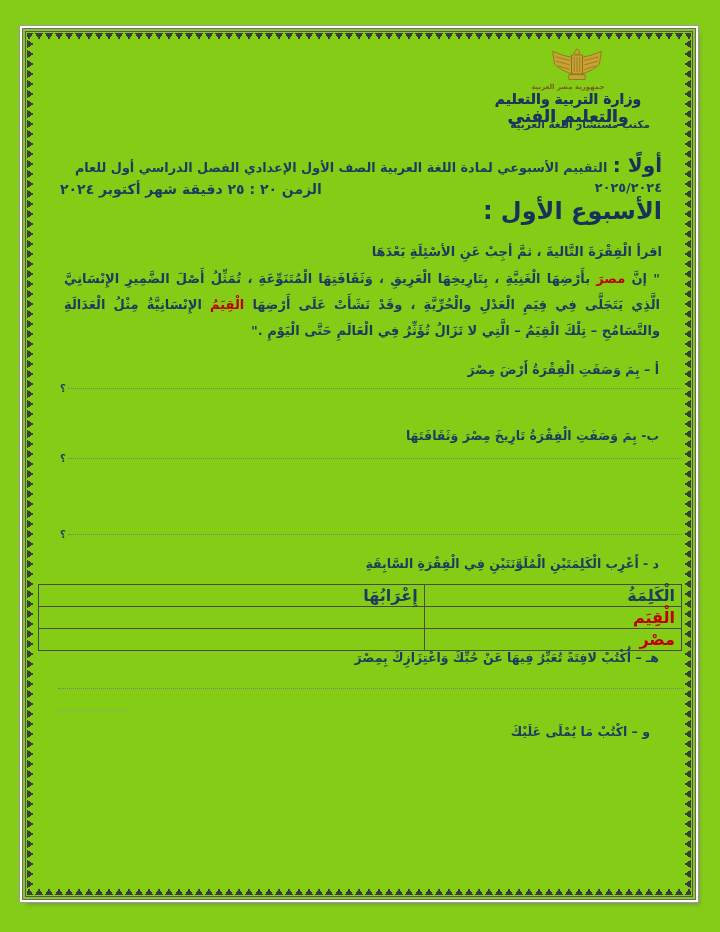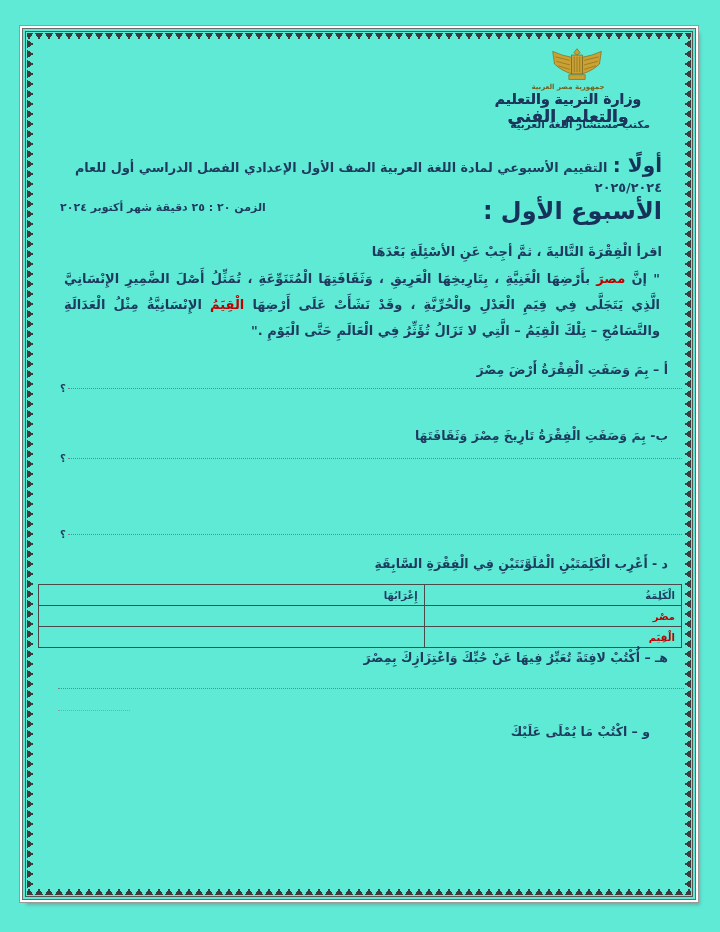--- a/index.html
+++ b/index.html
@@ -1,17 +1,17 @@
 <!DOCTYPE html>
 <html lang="ar"><head>
 <meta charset="utf-8">
 <style>
   html,body{margin:0;padding:0;background:#ffffff;}
   .page{
-    position:relative;width:720px;height:932px;background:#5eead4;overflow:hidden;
+    position:relative;width:720px;height:932px;background:#84cc16;overflow:hidden;
     font-family:"DejaVu Sans","Liberation Sans",sans-serif;
     color:#1e3a5f;font-weight:700;direction:rtl;
   }
   
   .frame{
     position:absolute;left:22px;top:28px;right:24px;bottom:32px;
     border:1px solid #6a6a6a;
     box-shadow:0 0 0 2px #fff,0 0 0 3px #9a9a9a,4px 5px 3px rgba(110,110,110,.45);
   }
   .frame-inner{position:absolute;inset:2px;border:1px solid #555;}
@@ -32,36 +32,36 @@
   .emblem{position:absolute;top:46px;left:548px;width:58px;height:36px;}
   .ministry{position:absolute;top:83px;right:72px;width:160px;text-align:center;line-height:1.15;}
   .ministry .tiny{font-size:7px;color:#7a5f1a;letter-spacing:.5px;}
   .ministry .callig1{font-size:14px;color:#1c355c;text-shadow:0 0 .6px #1c355c;}
   .ministry .callig2{font-size:17px;color:#1c355c;text-shadow:0 0 .6px #1c355c;}
   .office{position:absolute;top:118px;right:70px;font-size:10.5px;color:#1c355c;margin-left:44px;}
   
   .ordinal-row{position:absolute;top:136px;right:58px;left:58px;text-align:right;margin-top:17px;}
   .ordinal{font-size:20px;color:#17325a;}
   .exam-title{font-size:12.8px;color:#1e3a5f;}
-  .time-note{position:absolute;top:181px;left:60px;font-size:11px;direction:rtl;margin-top:20px;}
+  .time-note{position:absolute;top:181px;left:60px;font-size:14px;direction:rtl;}
   .week-heading{position:absolute;top:197px;right:58px;font-size:24px;color:#17325a;}
   .instruction{position:absolute;top:244px;right:58px;font-size:13px;}
   
   .passage{position:absolute;top:266px;right:60px;left:64px;font-size:13px;line-height:26px;text-align:justify;}
   .red{color:#c00000;}
   
-  .q{position:absolute;right:52px;font-size:12.5px;}
+  .q{position:absolute;right:61px;font-size:12.5px;}
   .q-a{top:362px;} .q-b{top:428px;} .q-c{top:502px;} .q-d{top:556px;} .q-e{top:650px;} .q-f{top:724px;right:70px;}
   .ans{position:absolute;left:60px;right:38px;display:flex;direction:rtl;align-items:flex-end;}
   .ans-a{top:376px;} .ans-b{top:446px;} .ans-c{top:522px;}
   .dots{flex:1;height:12px;border-bottom:1.5px dotted #7f7f7f;}
   .qmark{font-size:10px;color:#1e3a5f;transform:translateY(5px);padding-inline-start:2px;}
   
   .parse-table{position:absolute;top:584px;right:38px;left:38px;width:644px;border-collapse:collapse;table-layout:fixed;direction:rtl;}
-  .parse-table th,.parse-table td{border:1px solid #4a4a4a;font-size:10px;text-align:right;padding:1px 6px;height:18px;}
+  .parse-table th,.parse-table td{border:1px solid #4a4a4a;font-size:16px;text-align:right;padding:1px 6px;height:18px;}
   .parse-table th{color:#1e3a5f;font-weight:700;}
   .parse-table .c-word{width:38%;}
   .parse-table td.word{color:#c00000;}
   
   .line-long{position:absolute;top:676px;left:58px;right:36px;height:12px;border-bottom:1.5px dotted #7f7f7f;}
   .line-short{position:absolute;top:698px;left:58px;width:72px;height:12px;border-bottom:1.5px dotted #9a9a9a;}
 </style>
 </head>
 <body>
 
@@ -136,25 +136,25 @@
   </div>
 
   <div class="q q-d">د - أَعْرِب الْكَلِمَتَيْنِ الْمُلَوَّنَتَيْنِ فِي الْفِقْرَةِ السَّابِقَةِ</div>
   <table class="parse-table">
     <tbody>
         <tr>
       <th class="c-word">الْكَلِمَةُ</th>
       <th>إِعْرَابُهَا</th>
     </tr>
     <tr>
-      <td class="word">مصْر</td>
+      <td class="word">الْقِيَم</td>
       <td></td>
     </tr>
     <tr>
-      <td class="word">الْقِيَم</td>
+      <td class="word">مصْر</td>
       <td></td>
     </tr>
   </tbody>
     </table>
 
   <div class="q q-e">هـ – أُكْتُبْ لافِتَةً تُعَبِّرُ فِيهَا عَنْ حُبِّكَ وَاعْتِزَازِكَ بِمِصْرَ</div>
   <div class="line-long"></div>
   <div class="line-short"></div>
 
   <div class="q q-f">و – اكْتُبْ مَا يُمْلَى عَلَيْكَ</div>

